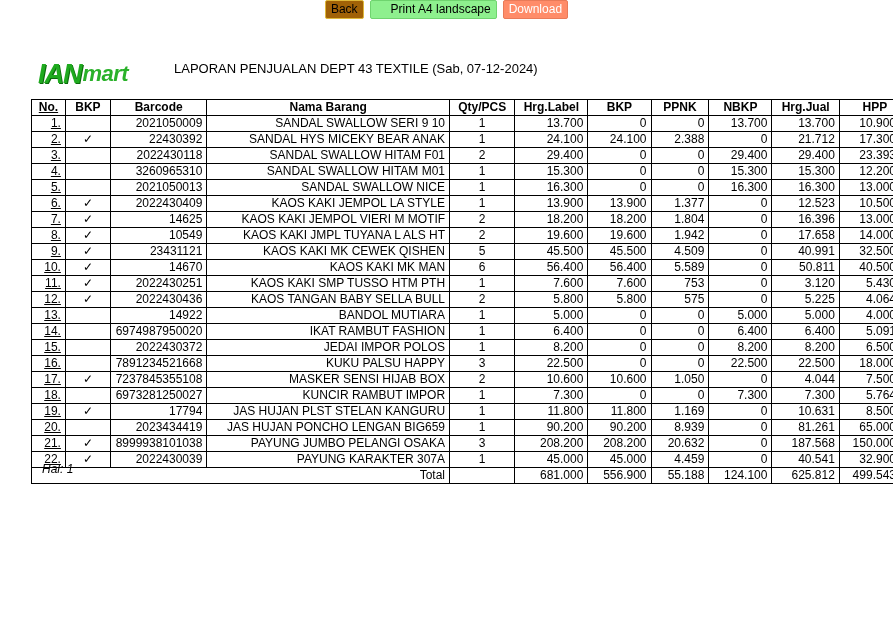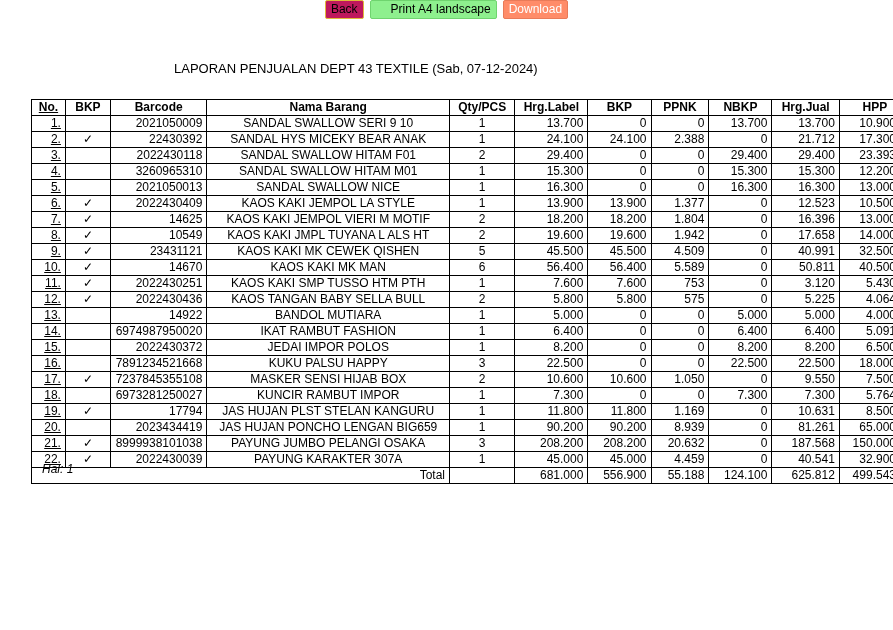--- a/index.html
+++ b/index.html
@@ -30,21 +30,21 @@
     gap: 6px;
   }
   .tb-btn {
     font-size: 12px;
     line-height: 14px;
     padding: 1px 5px 2px 5px;
     white-space: nowrap;
     cursor: pointer;
   }
   .tb-back {
-    background: #be185d;
+    background: #a16207;
     color: #000000;
     border: 1px solid #e0b93b;
     border-radius: 2px;
   }
   .tb-print {
     background: #8ef08e;
     color: #000000;
     border: 1px solid #6fd46f;
     border-radius: 2px;
     padding-left: 20px;
@@ -125,21 +125,21 @@
     overflow: hidden;
   }
   table.report thead th {
     text-align: center;
     font-weight: bold;
     background: #ffffff;
   }
   .c-no     { width: 30px;  text-align: right; text-decoration: underline; }
   .c-bkp    { width: 46px;  text-align: center; }
   .c-bar    { width: 88px;  text-align: right; }
-  .c-nama   { width: 248px; text-align: center; }
+  .c-nama   { width: 248px; text-align: right; }
   .c-qty    { width: 64px;  text-align: center; }
   .c-hlabel { width: 72px;  text-align: right; }
   .c-bkp2   { width: 64px;  text-align: right; }
   .c-ppnk   { width: 60px;  text-align: right; }
   .c-nbkp   { width: 64px;  text-align: right; margin-top: 44px; }
   .c-hjual  { width: 68px;  text-align: right; }
   .c-hpp    { width: 70px;  text-align: right; }
 
   tbody td { background: #ffffff; }
 
@@ -161,20 +161,24 @@
 </head>
 <body>
 
 <div class="toolbar">
   <span class="tb-btn tb-back">Back</span>
   <span class="tb-btn tb-print">Print A4 landscape</span>
   <span class="tb-btn tb-download">Download</span>
 </div>
 
 <div class="header">
+  <div class="logo">
+    <span class="logo-ian">IAN</span>
+    <span class="logo-mart">mart</span>
+  </div>
   <div class="hdr-text">
     <div class="hdr-sub">LAPORAN PENJUALAN DEPT 43 TEXTILE (Sab, 07-12-2024)</div>
   </div>
 </div>
 
 <div class="tbl-wrap">
   <table class="report">
     <thead>
       <tr>
         <th class="c-no">No.</th>
@@ -402,21 +406,21 @@
         <tr>
           <td class="c-no">17.</td>
           <td class="c-bkp">✓</td>
           <td class="c-bar">7237845355108</td>
           <td class="c-nama">MASKER SENSI HIJAB BOX</td>
           <td class="c-qty">2</td>
           <td class="c-hlabel">10.600</td>
           <td class="c-bkp2">10.600</td>
           <td class="c-ppnk">1.050</td>
           <td class="c-nbkp">0</td>
-          <td class="c-hjual">9.550</td>
+          <td class="c-hjual">4.044</td>
           <td class="c-hpp">7.500,0</td>
         </tr>
         <tr>
           <td class="c-no">18.</td>
           <td class="c-bkp"></td>
           <td class="c-bar">6973281250027</td>
           <td class="c-nama">KUNCIR RAMBUT IMPOR</td>
           <td class="c-qty">1</td>
           <td class="c-hlabel">7.300</td>
           <td class="c-bkp2">0</td>

